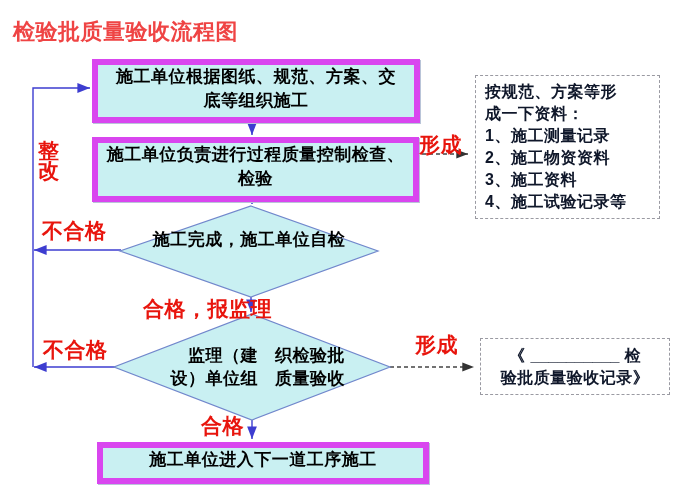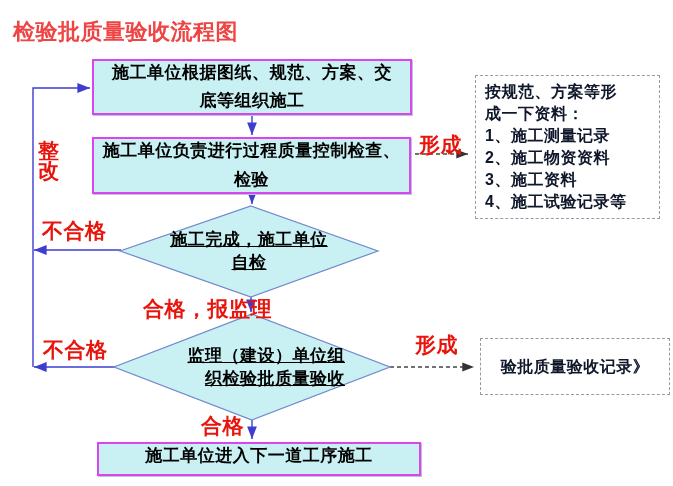--- a/index.html
+++ b/index.html
@@ -3,28 +3,28 @@
 <meta charset="utf-8">
 <style>
   html,body{margin:0;padding:0;background:#ffffff;}
   #stage{
     position:relative;width:673px;height:486px;background:#ffffff;overflow:hidden;
     font-family:"Liberation Sans","DejaVu Sans",sans-serif;
     font-weight:bold;color:#111;
   }
   #connector-svg{position:absolute;left:0;top:0;width:673px;height:486px;}
   .node{
-    position:absolute;background:#c9f0f2;border:2px solid #d946ef;
-    display:flex;flex-direction:column;justify-content:space-between;align-items:center;
+    position:absolute;background:#c9f0f2;border:6px solid #d946ef;
+    display:flex;flex-direction:column;justify-content:flex-start;align-items:center;
     text-align:center;font-size:17px;line-height:24px;letter-spacing:0.5px;color:#000;
     box-shadow:1px 1px 0 #b9c4d8;
   }
   .diamond-text{
-    position:absolute;display:flex;flex-direction:column;justify-content:center;
-    text-align:center;font-size:17px;line-height:23px;letter-spacing:0.5px;color:#000;text-decoration:underline;
+    position:absolute;display:flex;flex-direction:row;justify-content:center;
+    text-align:center;font-size:17px;line-height:23px;letter-spacing:0.5px;color:#000;
   }
   .red-label{position:absolute;color:#e8150d;font-size:21px;line-height:18px;letter-spacing:0.5px;}
   .vertical-label{width:19px;word-break:break-all;line-height:20px;}
   .dashed-note{
     position:absolute;border:1px dashed #9a9aa2;color:#0f172a;
     font-size:16px;line-height:22px;letter-spacing:0.5px;background:#fff;
   }
   .note-materials{padding:5px 2px 4px 9px;text-align:left;}
   .note-record{display:flex;flex-direction:column;justify-content:center;text-align:center;padding:2px 4px;}
   .blank-line{letter-spacing:0;}
@@ -98,16 +98,21 @@
   <div class="dashed-note note-materials" style="left:475px;top:75px;width:172px;height:133px;">
     <div>按规范、方案等形</div>
     <div>成一下资料：</div>
     <div>1、施工测量记录</div>
     <div>2、施工物资资料</div>
     <div>3、施工资料</div>
     <div>4、施工试验记录等</div>
   </div>
 
   <div class="dashed-note note-record" style="left:480px;top:338px;width:180px;height:51px;">
+    <div>
+      <span>《</span>
+      <span class="blank-line">__________</span>
+      <span>检</span>
+    </div>
     <div>验批质量验收记录》</div>
   </div>
 
 </div>
 
 </body></html>

